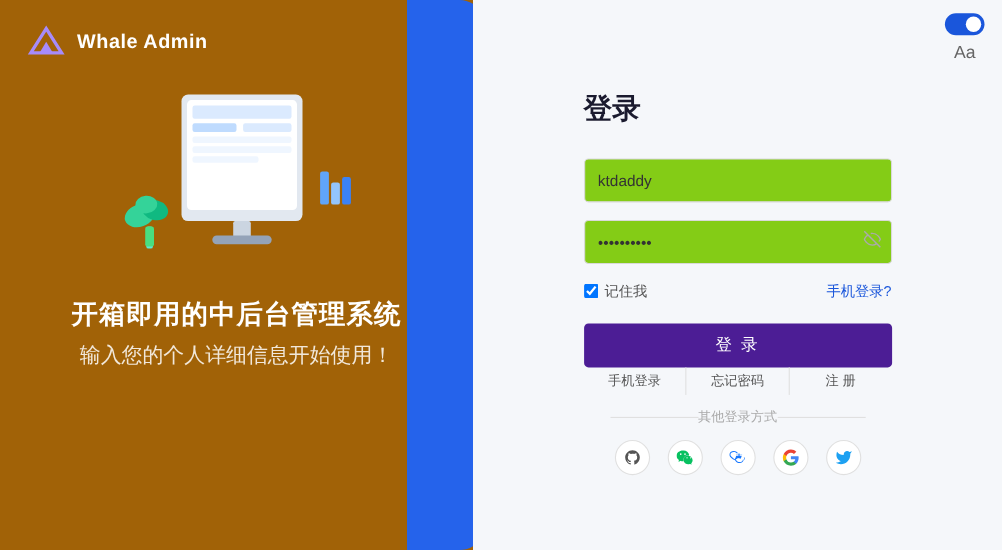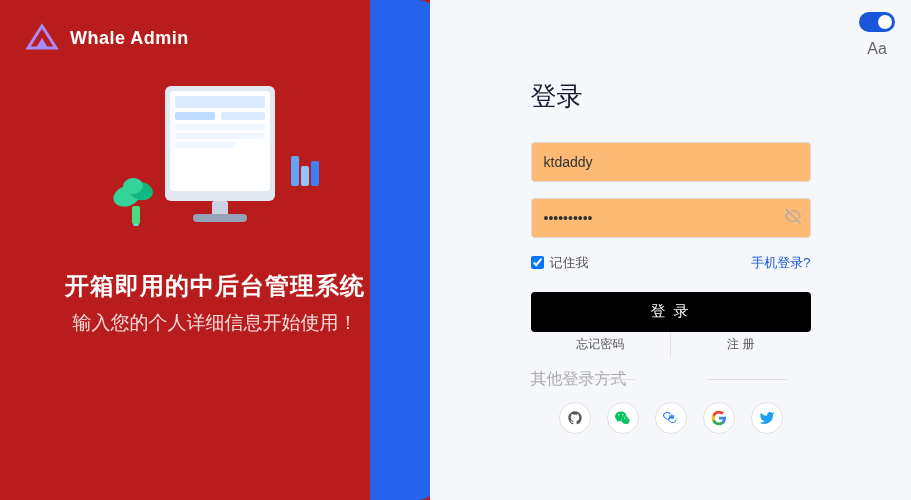--- a/index.html
+++ b/index.html
@@ -10,21 +10,21 @@
       overflow: hidden;
       display: flex;
       position: relative;
     }
 
     
     .left-panel {
       width: 430px;
       min-width: 430px;
       height: 500px;
-      background: #b91c1c;
+      background: #a16207;
       position: relative;
       display: flex;
       flex-direction: column;
       overflow: hidden;
     }
 
     
     .left-panel::after {
       content: '';
       position: absolute;
@@ -135,35 +135,35 @@
       cursor: pointer;
     }
 
     
     .login-form {
       width: 280px;
     }
 
     .form-title {
       font-size: 26px;
-      font-weight: 400;
+      font-weight: 700;
       color: #1a1a2e;
       margin-bottom: 28px;
       margin-top: 12px;
     }
 
     .input-field {
       width: 100%;
       height: 40px;
       border: 1px solid #d9d9d9;
       border-radius: 4px;
       padding: 0 12px;
       font-size: 14px;
       color: #333;
-      background: #fdba74;
+      background: #84cc16;
       outline: none;
       margin-bottom: 16px;
     }
 
     .password-wrapper {
       position: relative;
       margin-bottom: 16px;
     }
 
     .password-wrapper .input-field {
@@ -204,21 +204,21 @@
     .forgot-password {
       font-size: 13px;
       color: #1a56db;
       cursor: pointer;
       text-decoration: none;
     }
 
     .login-btn {
       width: 100%;
       height: 40px;
-      background: #000000;
+      background: #4c1d95;
       color: white;
       border: none;
       border-radius: 4px;
       font-size: 15px;
       cursor: pointer;
       letter-spacing: 2px;
       margin-bottom: 0;
     }
 
     
@@ -236,22 +236,22 @@
       cursor: pointer;
       padding: 4px 0;
       border-right: 1px solid #e0e0e0;
     }
 
     .alt-btn:last-child {
       border-right: none;
     }
 
     .other-methods-label {
-      text-align: left;
-      font-size: 16px;
+      text-align: center;
+      font-size: 12px;
       color: #aaa;
       margin-bottom: 12px;
       position: relative;
     }
 
     .other-methods-label::before,
     .other-methods-label::after {
       content: '';
       position: absolute;
       top: 50%;
@@ -360,20 +360,21 @@
         <input type="checkbox" checked="" style="">
         <span>记住我</span>
       </label>
       <a class="forgot-password">手机登录?</a>
     </div>
 
     <button class="login-btn">登 录</button>
 
     
     <div class="alt-methods">
+      <div class="alt-btn">手机登录</div>
       <div class="alt-btn">忘记密码</div>
       <div class="alt-btn">注 册</div>
     </div>
 
     <div class="other-methods-label">其他登录方式</div>
 
     
     <div class="social-icons">
 
       <div class="social-icon">

